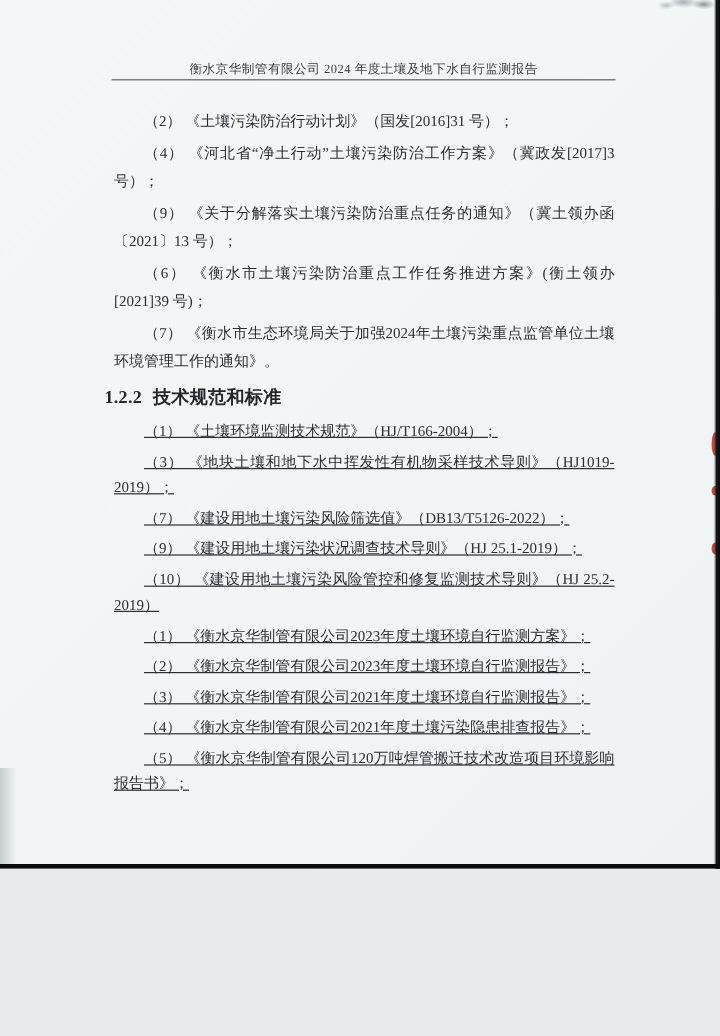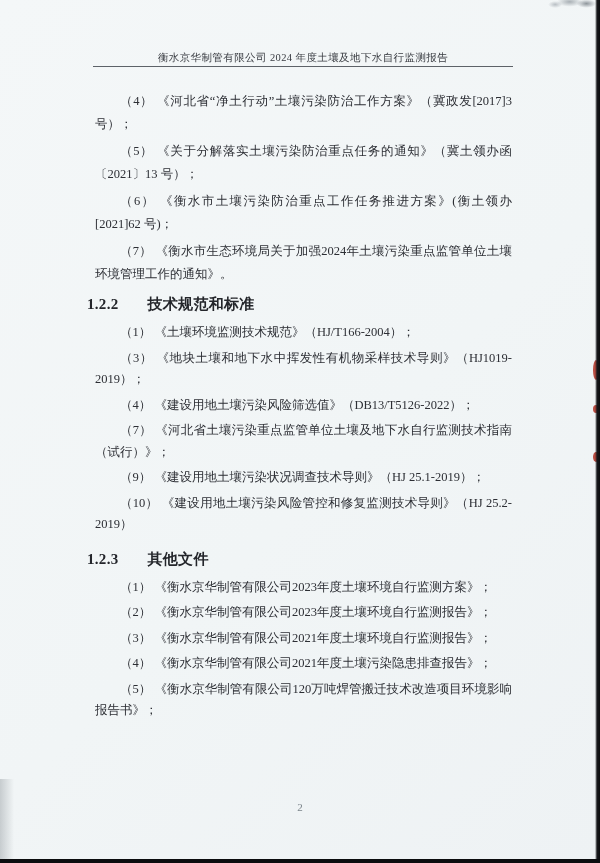--- a/index.html
+++ b/index.html
@@ -4,21 +4,21 @@
 <style>
   * { box-sizing: border-box; }
   html, body { margin: 0; padding: 0; }
   body {
     width: 600px; height: 863px;
     background: #e8ebec;
     font-family: "Liberation Serif", "DejaVu Serif", serif;
   }
   .page {
     position: relative;
-    width: 600px; height: 863px;
+    width: 600px; height: 724px;
     overflow: hidden;
     background: linear-gradient(135deg, #f4f7f8 0%, #f1f5f6 55%, #eef2f4 100%);
     color: #2c2e34;
   }
   
   .doc-header {
     position: absolute; top: 51px; left: 93px; width: 420px;
     text-align: center;
     font-size: 10.5px; color: #383b41; letter-spacing: 0.4px;
     white-space: nowrap;
@@ -31,30 +31,30 @@
   .content {
     position: absolute; top: 90px; left: 95px; width: 417px;
   }
   p.item {
     margin: 0 0 4px 0;
     font-size: 12.5px; line-height: 23px;
     text-indent: 2em; text-align: justify;
     color: #2c2e34;
   }
   .list-block p.item {
-    line-height: 21.5px; margin: 4px 0 1px 0;
+    line-height: 21.5px; margin: 4px 0 1px 0; text-decoration: underline;
   }
   h2.section-heading {
     margin: 9px 0 8px -8px;
     font-size: 15px; font-weight: bold; color: #24262b;
     letter-spacing: 0.3px;
   }
   h2.section-heading .sec-num {
     font-family: "Liberation Serif", "DejaVu Serif", serif;
-    margin-right: 29px;
+    margin-right: 9px;
   }
   h2.section-heading .sec-title {
     font-family: Liberation Sans, sans-serif;
   }
   h2#heading-other { margin-top: 14px; }
   
   .page-number {
     position: absolute; top: 801px; left: 0; width: 600px;
     text-align: center; font-size: 11px; color: #7b848b;
   }
@@ -87,42 +87,39 @@
 <body>
 
 <div class="page">
 
   <div class="doc-header">衡水京华制管有限公司 2024 年度土壤及地下水自行监测报告</div>
   <div class="header-rule"></div>
 
   <div class="content">
 
     <div class="list-top">
+      <p class="item">（2） 《土壤污染防治行动计划》（国发[2016]31 号）；</p>
       <p class="item">（4） 《河北省“净土行动”土壤污染防治工作方案》（冀政发[2017]3 号）；</p>
-      <p class="item">（5） 《关于分解落实土壤污染防治重点任务的通知》（冀土领办函〔2021〕13 号）；</p>
-      <p class="item">（6） 《衡水市土壤污染防治重点工作任务推进方案》(衡土领办[2021]62 号)；</p>
+      <p class="item">（9） 《关于分解落实土壤污染防治重点任务的通知》（冀土领办函〔2021〕13 号）；</p>
+      <p class="item">（6） 《衡水市土壤污染防治重点工作任务推进方案》(衡土领办[2021]39 号)；</p>
       <p class="item">（7） 《衡水市生态环境局关于加强2024年土壤污染重点监管单位土壤环境管理工作的通知》。</p>
     </div>
 
     <h2 class="section-heading" id="heading-standards">
       <span class="sec-num">1.2.2</span><span class="sec-title">技术规范和标准</span>
     </h2>
 
     <div class="list-block">
       <p class="item">（1） 《土壤环境监测技术规范》（HJ/T166-2004）；</p>
       <p class="item">（3） 《地块土壤和地下水中挥发性有机物采样技术导则》（HJ1019-2019）；</p>
-      <p class="item">（4） 《建设用地土壤污染风险筛选值》（DB13/T5126-2022）；</p>
-      <p class="item">（7） 《河北省土壤污染重点监管单位土壤及地下水自行监测技术指南（试行）》；</p>
+      <p class="item">（7） 《建设用地土壤污染风险筛选值》（DB13/T5126-2022）；</p>
       <p class="item">（9） 《建设用地土壤污染状况调查技术导则》（HJ 25.1-2019）；</p>
       <p class="item">（10） 《建设用地土壤污染风险管控和修复监测技术导则》（HJ 25.2-2019）</p>
     </div>
 
-    <h2 class="section-heading" id="heading-other">
-      <span class="sec-num">1.2.3</span><span class="sec-title">其他文件</span>
-    </h2>
 
     <div class="list-block">
       <p class="item">（1） 《衡水京华制管有限公司2023年度土壤环境自行监测方案》；</p>
       <p class="item">（2） 《衡水京华制管有限公司2023年度土壤环境自行监测报告》；</p>
       <p class="item">（3） 《衡水京华制管有限公司2021年度土壤环境自行监测报告》；</p>
       <p class="item">（4） 《衡水京华制管有限公司2021年度土壤污染隐患排查报告》；</p>
       <p class="item">（5） 《衡水京华制管有限公司120万吨焊管搬迁技术改造项目环境影响报告书》；</p>
     </div>
 
   </div>

